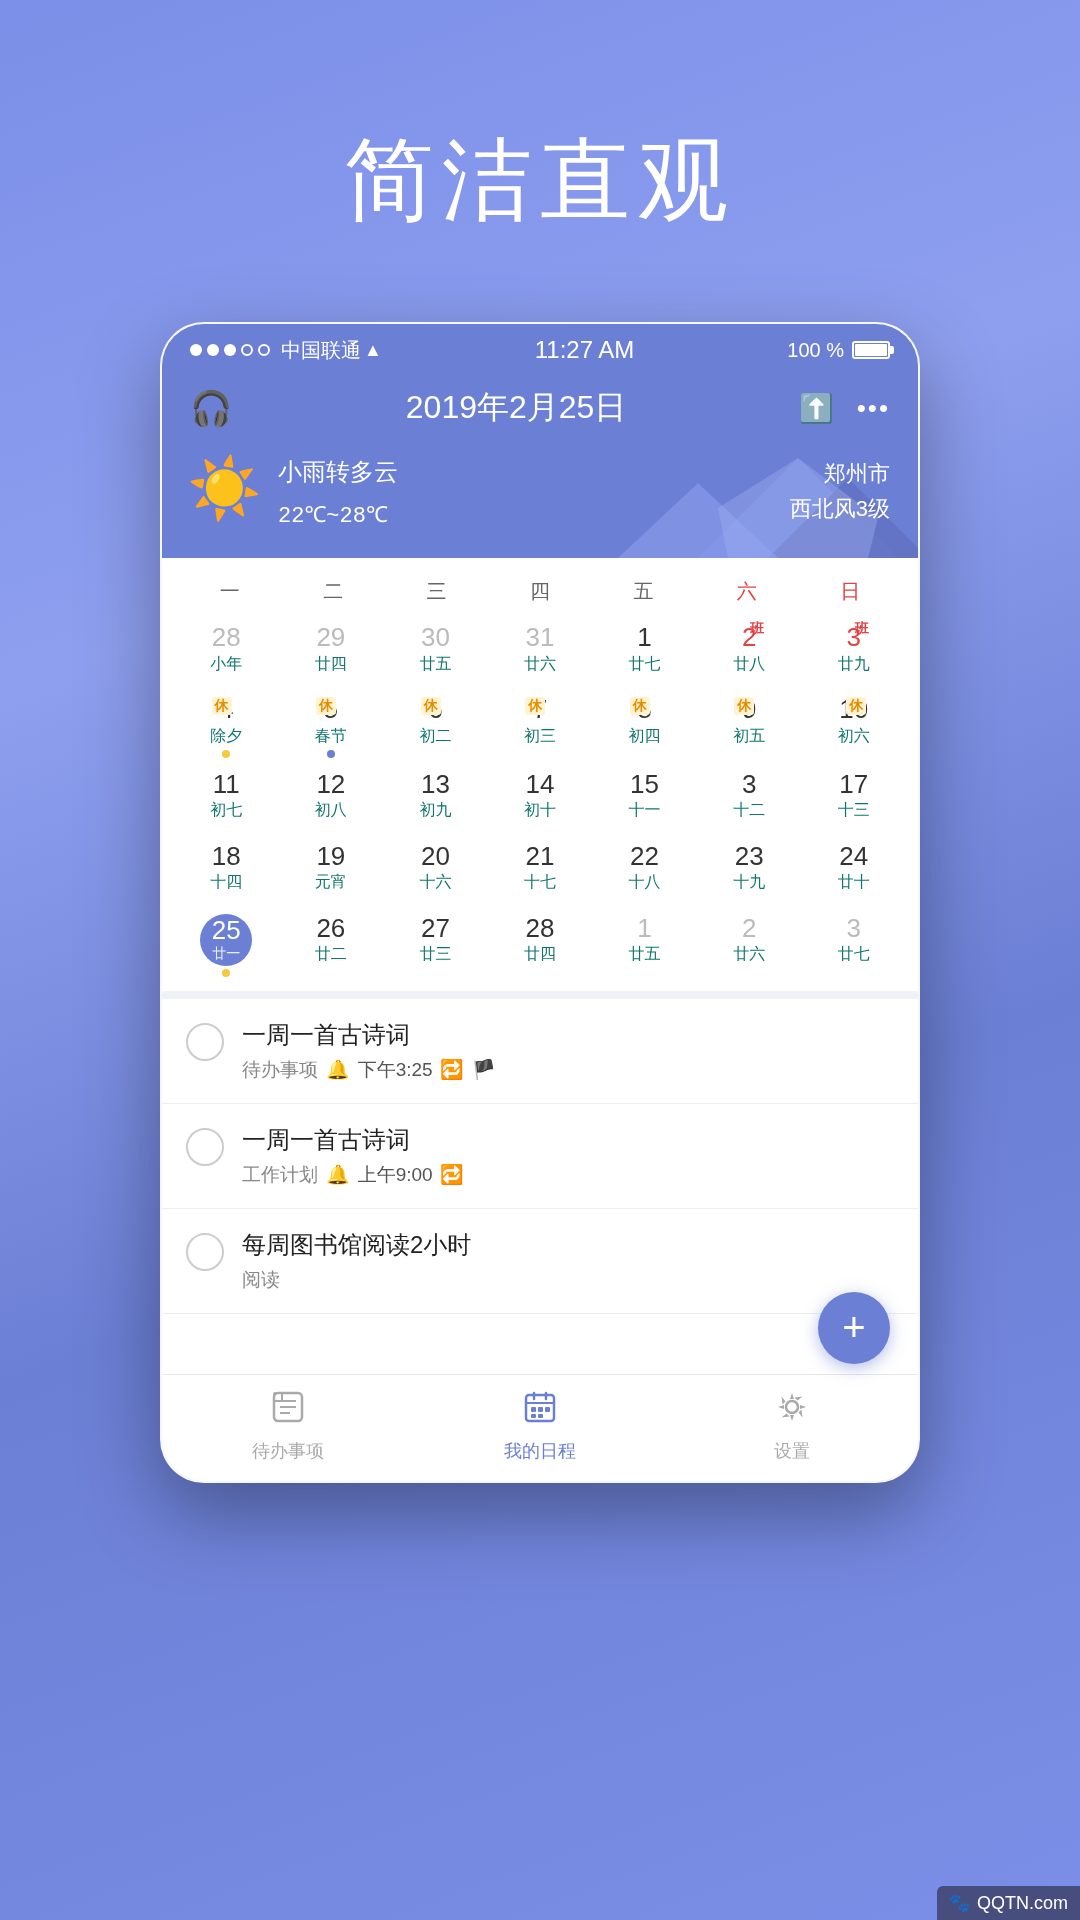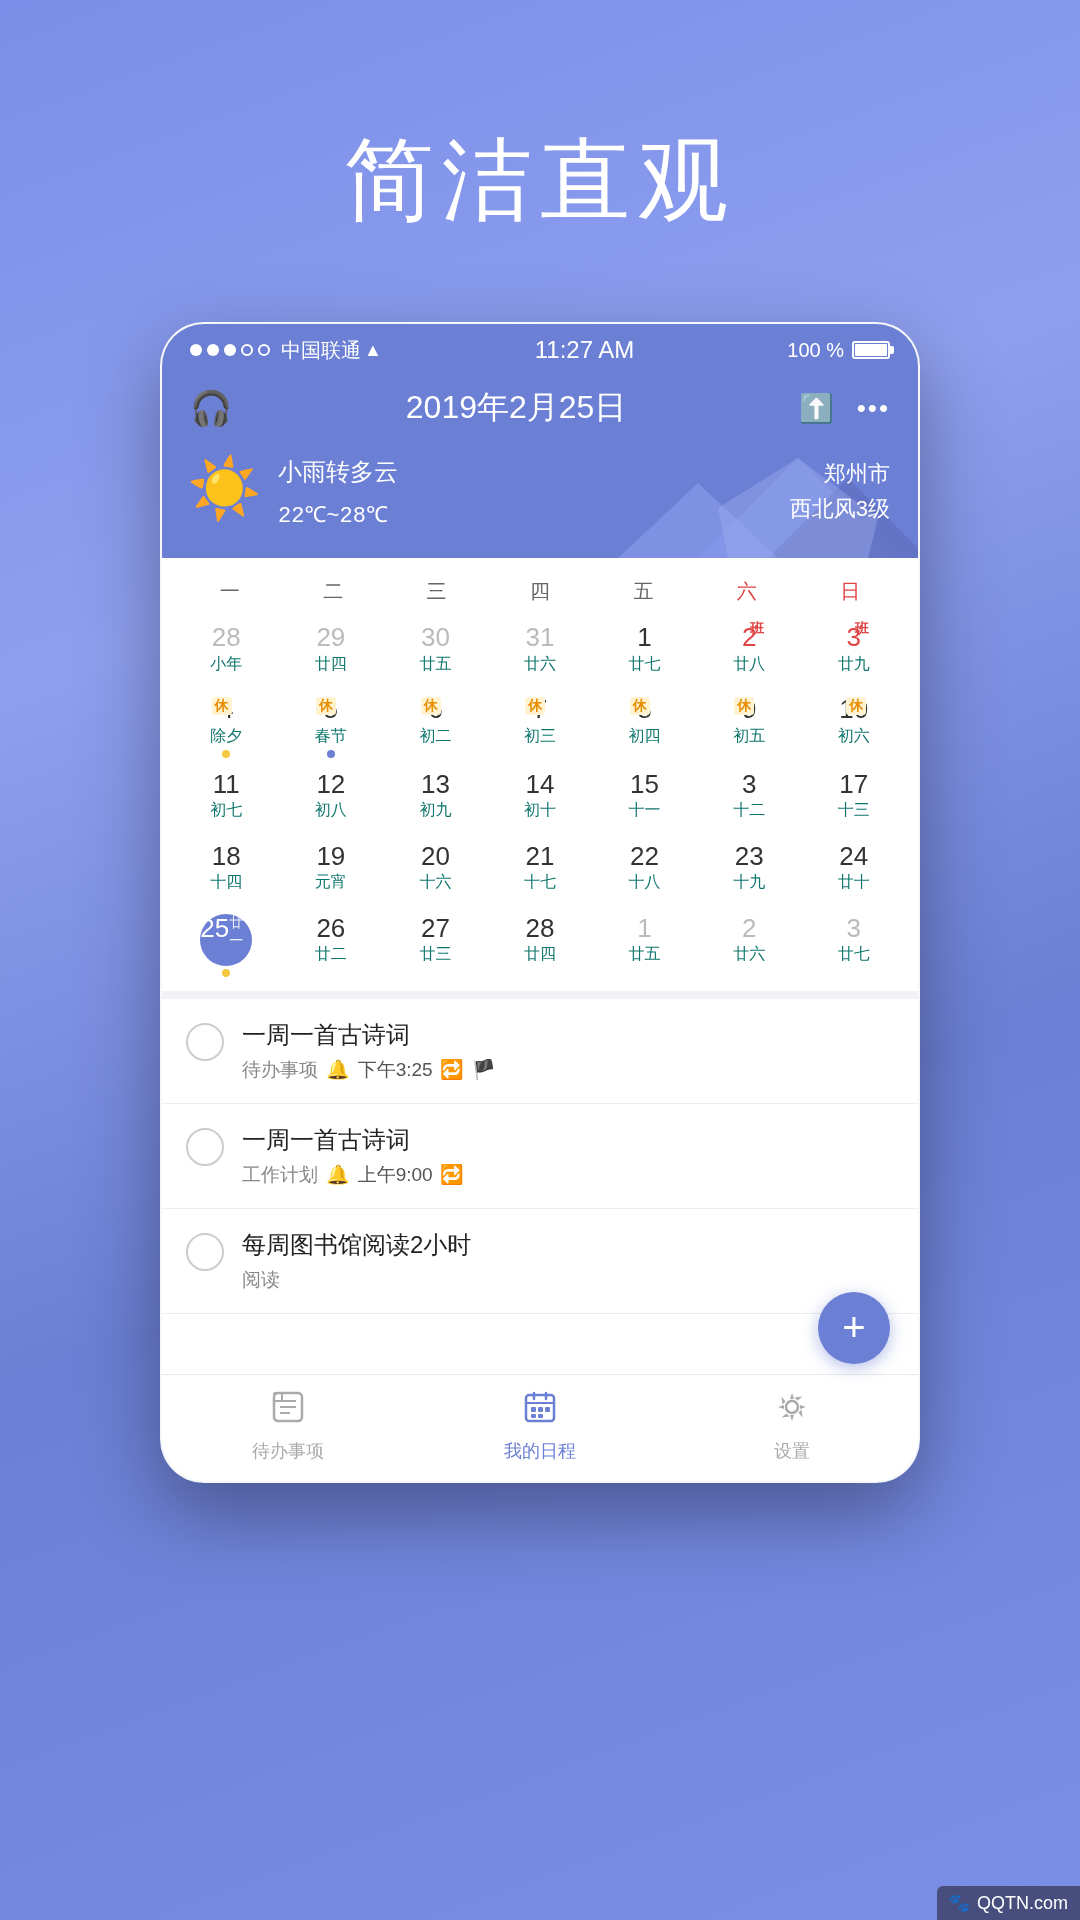--- a/index.html
+++ b/index.html
@@ -185,22 +185,22 @@
       background: #fff3d0;
       border-radius: 3px;
       padding: 0 3px;
       font-weight: bold;
     }
     .today-circle {
       width: 52px; height: 52px;
       background: #6b7fd4;
       border-radius: 50%;
       display: flex;
-      flex-direction: row;
-      align-items: flex-start;
+      flex-direction: column;
+      align-items: center;
       justify-content: center;
       color: white;
     }
     .today-circle .cal-num { color: white; font-size: 26px; }
     .today-circle .cal-sub { color: rgba(255,255,255,0.85); font-size: 14px; margin-top: 0; }
     .dot-indicator {
       width: 8px; height: 8px;
       border-radius: 50%;
       background: #f5c842;
       margin-top: 3px;

